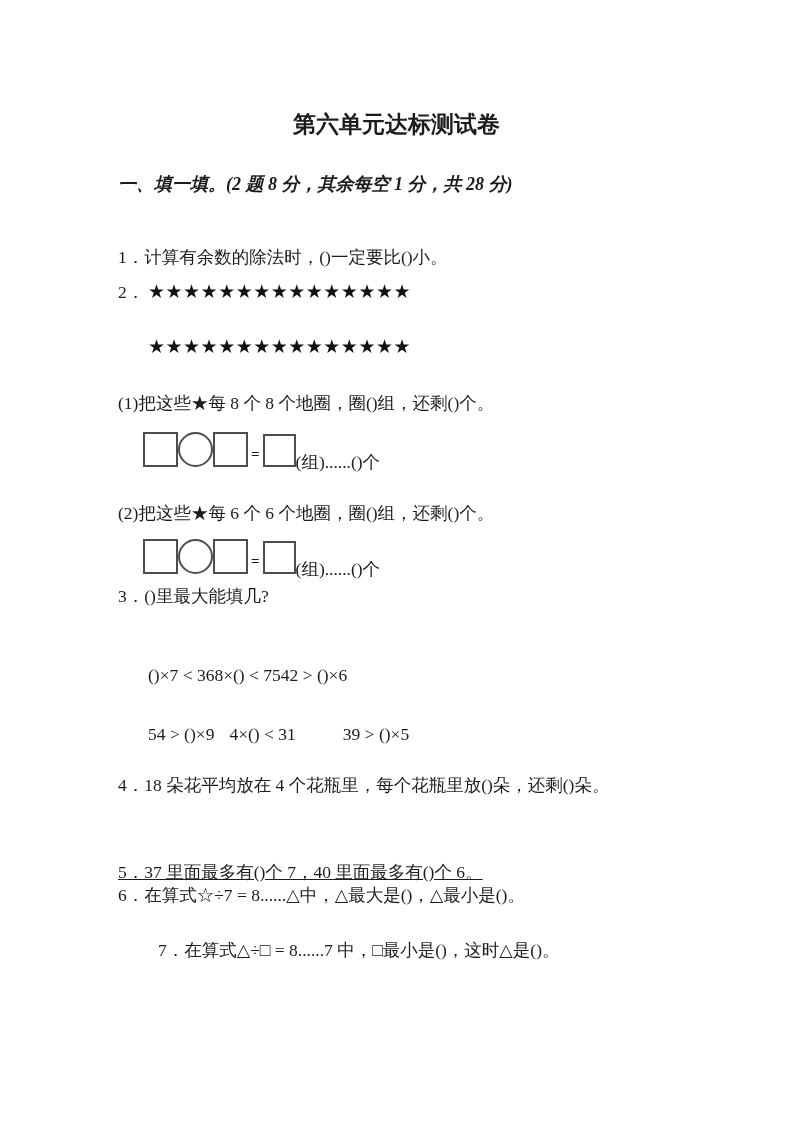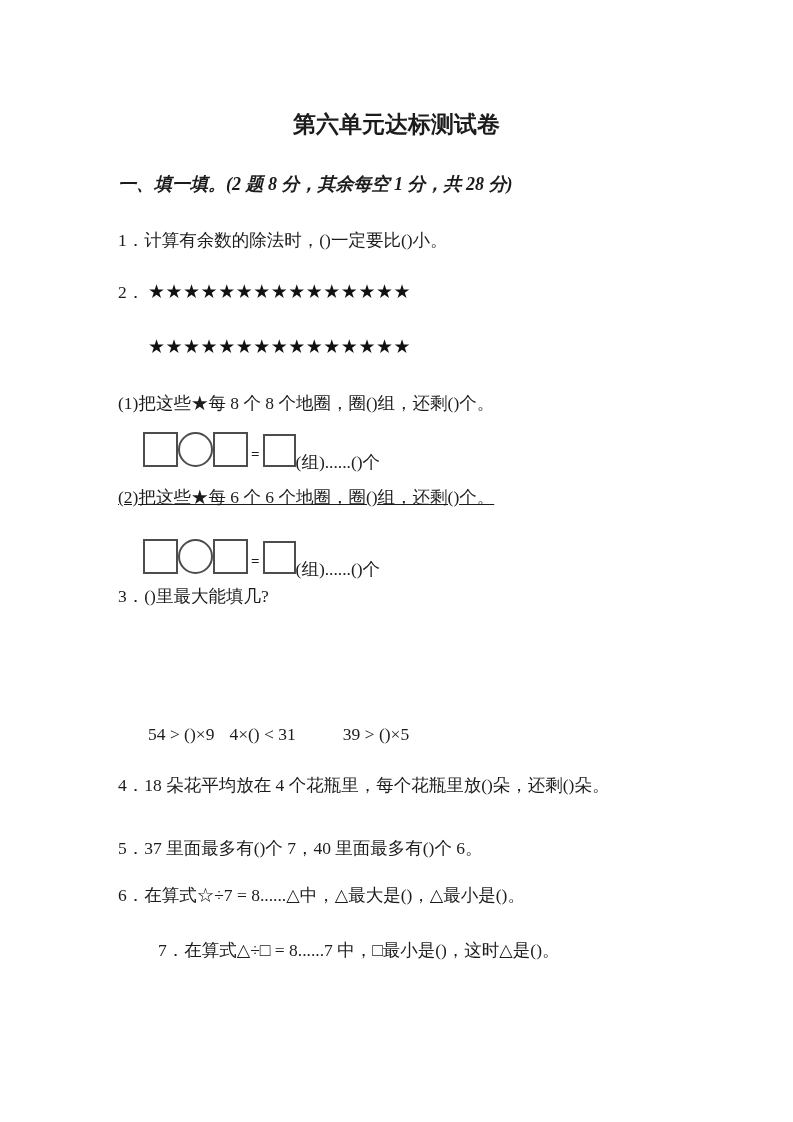--- a/index.html
+++ b/index.html
@@ -32,21 +32,21 @@
     font-size: 23px;
     line-height: 30px;
     top: 110px;
   }
   .section-heading {
     top: 172px;
     font-weight: 600;
     font-size: 18px;
     font-style: italic;
   }
-  .q1 { top: 228px; text-align: right; }
+  .q1 { top: 245px; text-align: right; }
   .q2-line { top: 280px; }
   .stars {
     font-size: 19px;
     letter-spacing: 0.5px;
     color: #111111;
     line-height: 24px;
   }
   .q2-num { display: inline-block; width: 30px; letter-spacing: 0; font-size: 17.5px; }
   .stars-row-2 { top: 335px; left: 148px; }
   .sub1 { top: 391px; font-family: Liberation Serif, serif; }
@@ -87,28 +87,28 @@
     background: #ffffff;
     box-sizing: content-box;
   }
   .eq-suffix {
     font-size: 17.5px;
     line-height: 1;
     transform: translateY(4px);
     white-space: pre;
     text-align: right;
   }
-  .sub2 { top: 485px; text-decoration: underline; }
+  .sub2 { top: 501px; }
   .q3 { top: 584px; }
   .ineq-1 { top: 663px; left: 148px; }
   .ineq-2 { top: 722px; left: 148px; }
   .ineq-2 .ineq-item-1 { margin-right: 15px; }
   .ineq-2 .ineq-item-2 { margin-right: 47px; }
   .q4 { top: 773px; }
-  .q5 { top: 836px; }
+  .q5 { top: 860px; text-decoration: underline; }
   .q6 { top: 883px; }
   .q7 { top: 938px; margin-left: 40px; }
 </style>
 </head>
 <body>
 
 <div class="page">
 
   <div class="row page-title">第六单元达标测试卷</div>
 
@@ -137,20 +137,21 @@
     <div class="blank-box"></div>
     <div class="op-circle"></div>
     <div class="blank-box"></div>
     <div class="eq-equals">=</div>
     <div class="result-box"></div>
     <div class="eq-suffix">(组)......()个</div>
   </div>
 
   <div class="row q3">3．()里最大能填几?</div>
 
+  <div class="row ineq-1">()×7 &lt; 368×() &lt; 7542 &gt; ()×6</div>
 
   <div class="row ineq-2"><span class="ineq-item-1">54 &gt; ()×9</span><span class="ineq-item-2">4×() &lt; 31</span><span class="ineq-item-3">39 &gt; ()×5</span></div>
 
   <div class="row q4">4．18 朵花平均放在 4 个花瓶里，每个花瓶里放()朵，还剩()朵。</div>
 
   <div class="row q5">5．37 里面最多有()个 7，40 里面最多有()个 6。</div>
 
   <div class="row q6">6．在算式☆÷7 = 8......△中，△最大是()，△最小是()。</div>
 
   <div class="row q7">7．在算式△÷□ = 8......7 中，□最小是()，这时△是()。</div>

